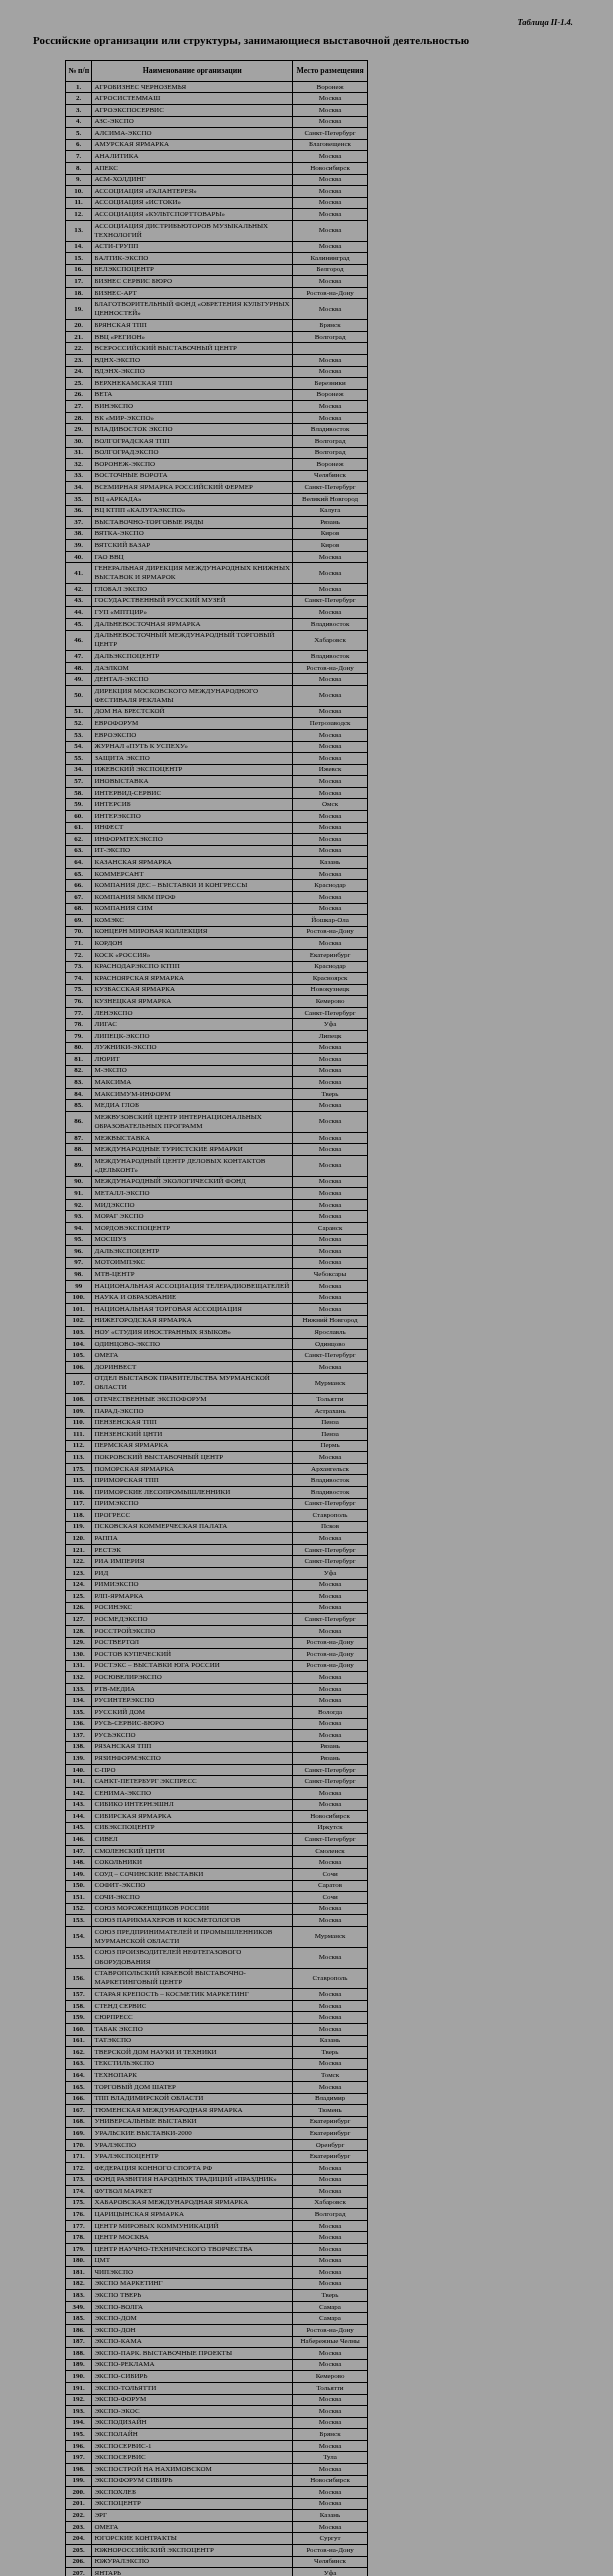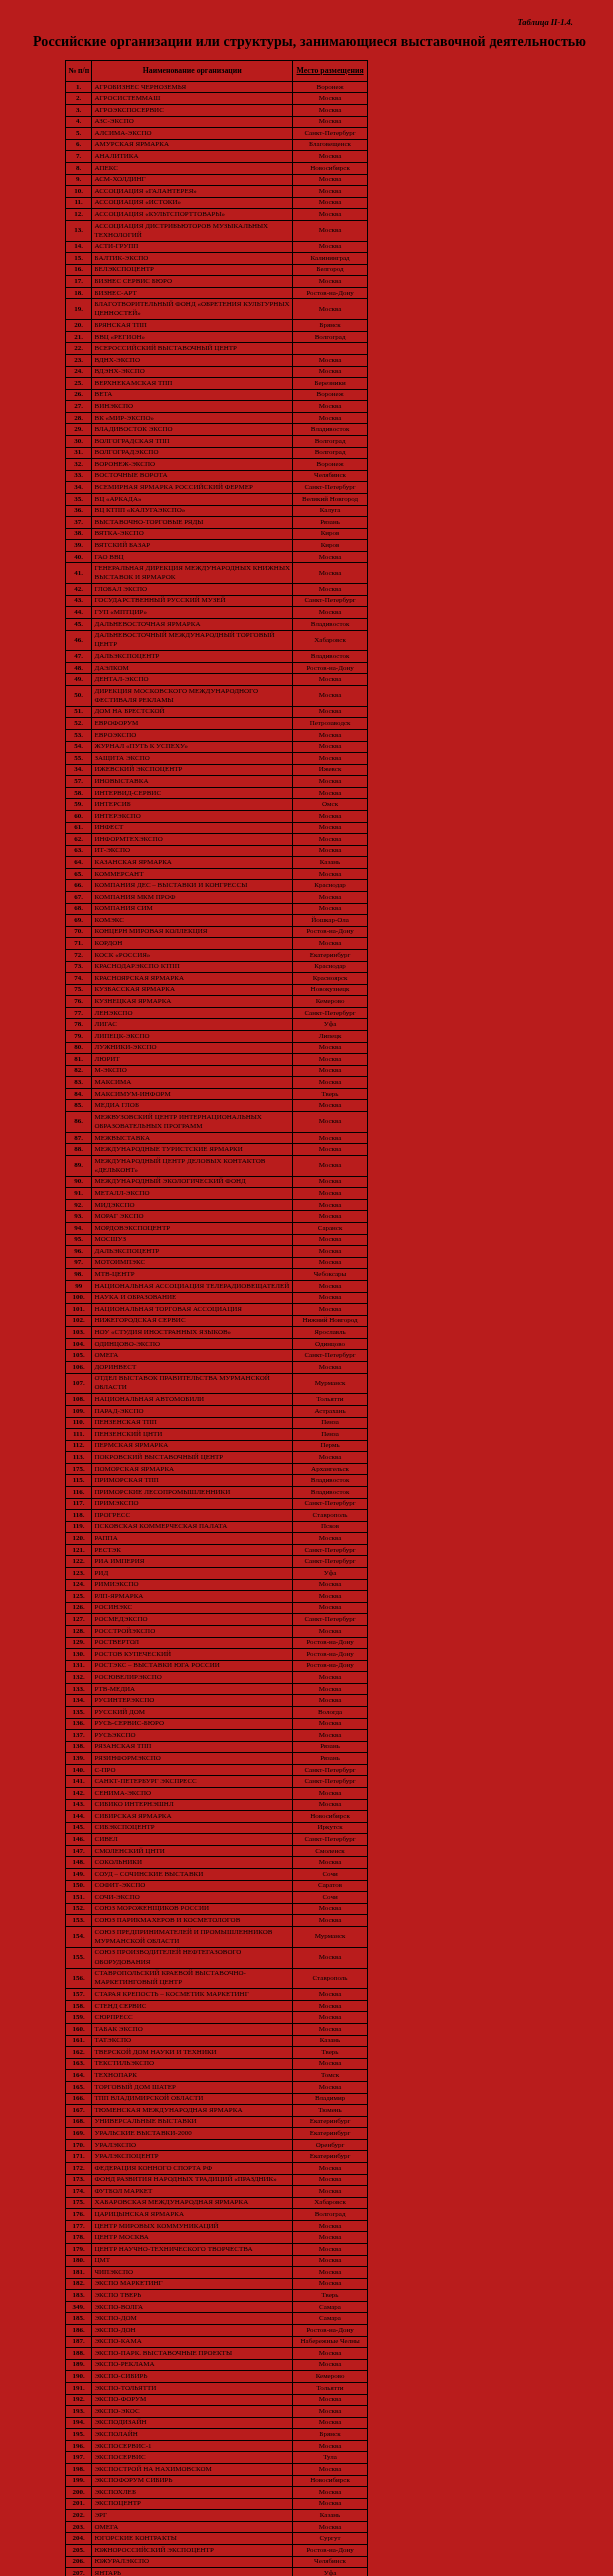--- a/index.html
+++ b/index.html
@@ -1,37 +1,37 @@
 <!DOCTYPE html>
 <html style="font-size:11.3px"><head>
 <meta charset="utf-8">
 <style>
   html, body { margin: 0; padding: 0; background: #ffffff; }
   .page {
     position: relative;
     width: 613px;
     height: 2576px;
-    background: #b91c1c;
+    background: #a3a3a3;
     font-family: "Liberation Serif", "DejaVu Serif", serif;
     color: #000000;
     overflow: hidden;
   }
   .table-label {
     position: absolute;
     top: 17px;
     right: 40px;
     font-size: 8.5px;
     font-weight: bold;
     font-style: italic;
   }
   .doc-title {
     position: absolute;
     top: 34px;
     left: 33px;
-    font-size: 14px;
+    font-size: 11px;
     font-weight: bold;
     letter-spacing: 0.1px;
   }
   table.org-table {
     position: absolute;
     top: 60px;
     left: 65px;
     border-collapse: collapse;
     border: 1.4px solid #000;
     table-layout: fixed;
@@ -48,21 +48,21 @@
   .org-table td {
     border: 0.7px solid #000;
     font-size: 7px;
     line-height: 9.2px;
     padding: 0.7px 2.1px;
     vertical-align: middle;
     overflow: hidden;
   }
   .org-table .col-num { width: 22.6px; }
   .org-table .col-org { width: 197px; }
-  .org-table .col-loc { width: 71px; text-decoration: underline; }
+  .org-table .col-loc { width: 71px; }
   .org-table td.num {
     text-align: center;
     font-weight: bold;
   }
   .org-table td.org {
     text-align: left;
     white-space: pre-line;
   }
   .org-table td.loc {
     text-align: center;
@@ -591,21 +591,21 @@
     <td class="org">НАУКА И ОБРАЗОВАНИЕ</td>
     <td class="loc">Москва</td>
   </tr>
         <tr>
     <td class="num">101.</td>
     <td class="org">НАЦИОНАЛЬНАЯ ТОРГОВАЯ АССОЦИАЦИЯ</td>
     <td class="loc">Москва</td>
   </tr>
         <tr>
     <td class="num">102.</td>
-    <td class="org">НИЖЕГОРОДСКАЯ СЕРВИС</td>
+    <td class="org">НИЖЕГОРОДСКАЯ ЯРМАРКА</td>
     <td class="loc">Нижний Новгород</td>
   </tr>
         <tr>
     <td class="num">103.</td>
     <td class="org">НОУ «СТУДИЯ ИНОСТРАННЫХ ЯЗЫКОВ»</td>
     <td class="loc">Ярославль</td>
   </tr>
         <tr>
     <td class="num">104.</td>
     <td class="org">ОДИНЦОВО-ЭКСПО</td>
@@ -622,21 +622,21 @@
     <td class="loc">Москва</td>
   </tr>
         <tr>
     <td class="num">107.</td>
     <td class="org">ОТДЕЛ ВЫСТАВОК ПРАВИТЕЛЬСТВА МУРМАНСКОЙ
 ОБЛАСТИ</td>
     <td class="loc">Мурманск</td>
   </tr>
         <tr>
     <td class="num">108.</td>
-    <td class="org">НАЦИОНАЛЬНАЯ АВТОМОБИЛИ</td>
+    <td class="org">ОТЕЧЕСТВЕННЫЕ ЭКСПОФОРУМ</td>
     <td class="loc">Тольятти</td>
   </tr>
         <tr>
     <td class="num">109.</td>
     <td class="org">ПАРАД-ЭКСПО</td>
     <td class="loc">Астрахань</td>
   </tr>
         <tr>
     <td class="num">110.</td>
     <td class="org">ПЕНЗЕНСКАЯ ТПП</td>

